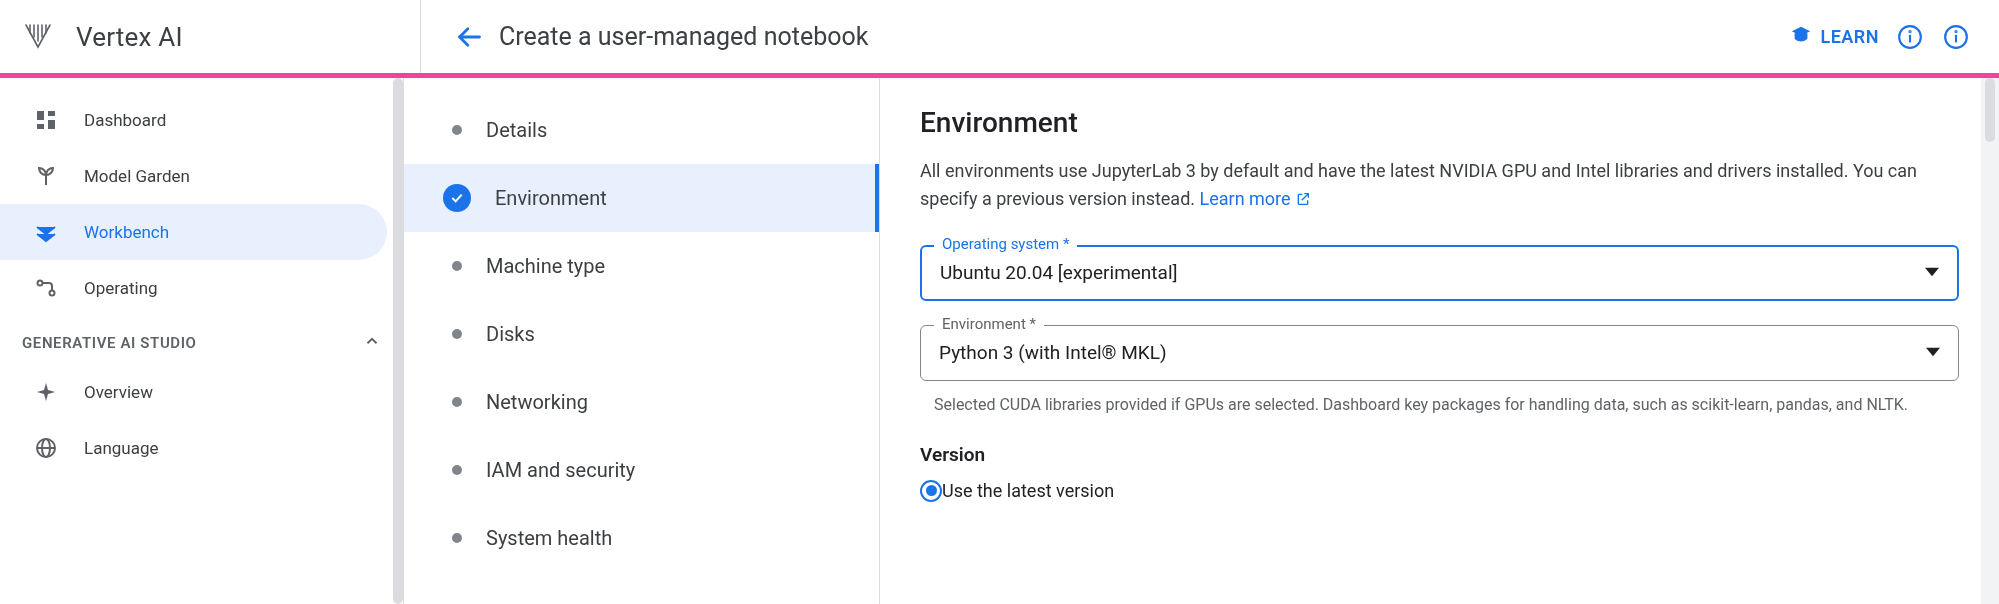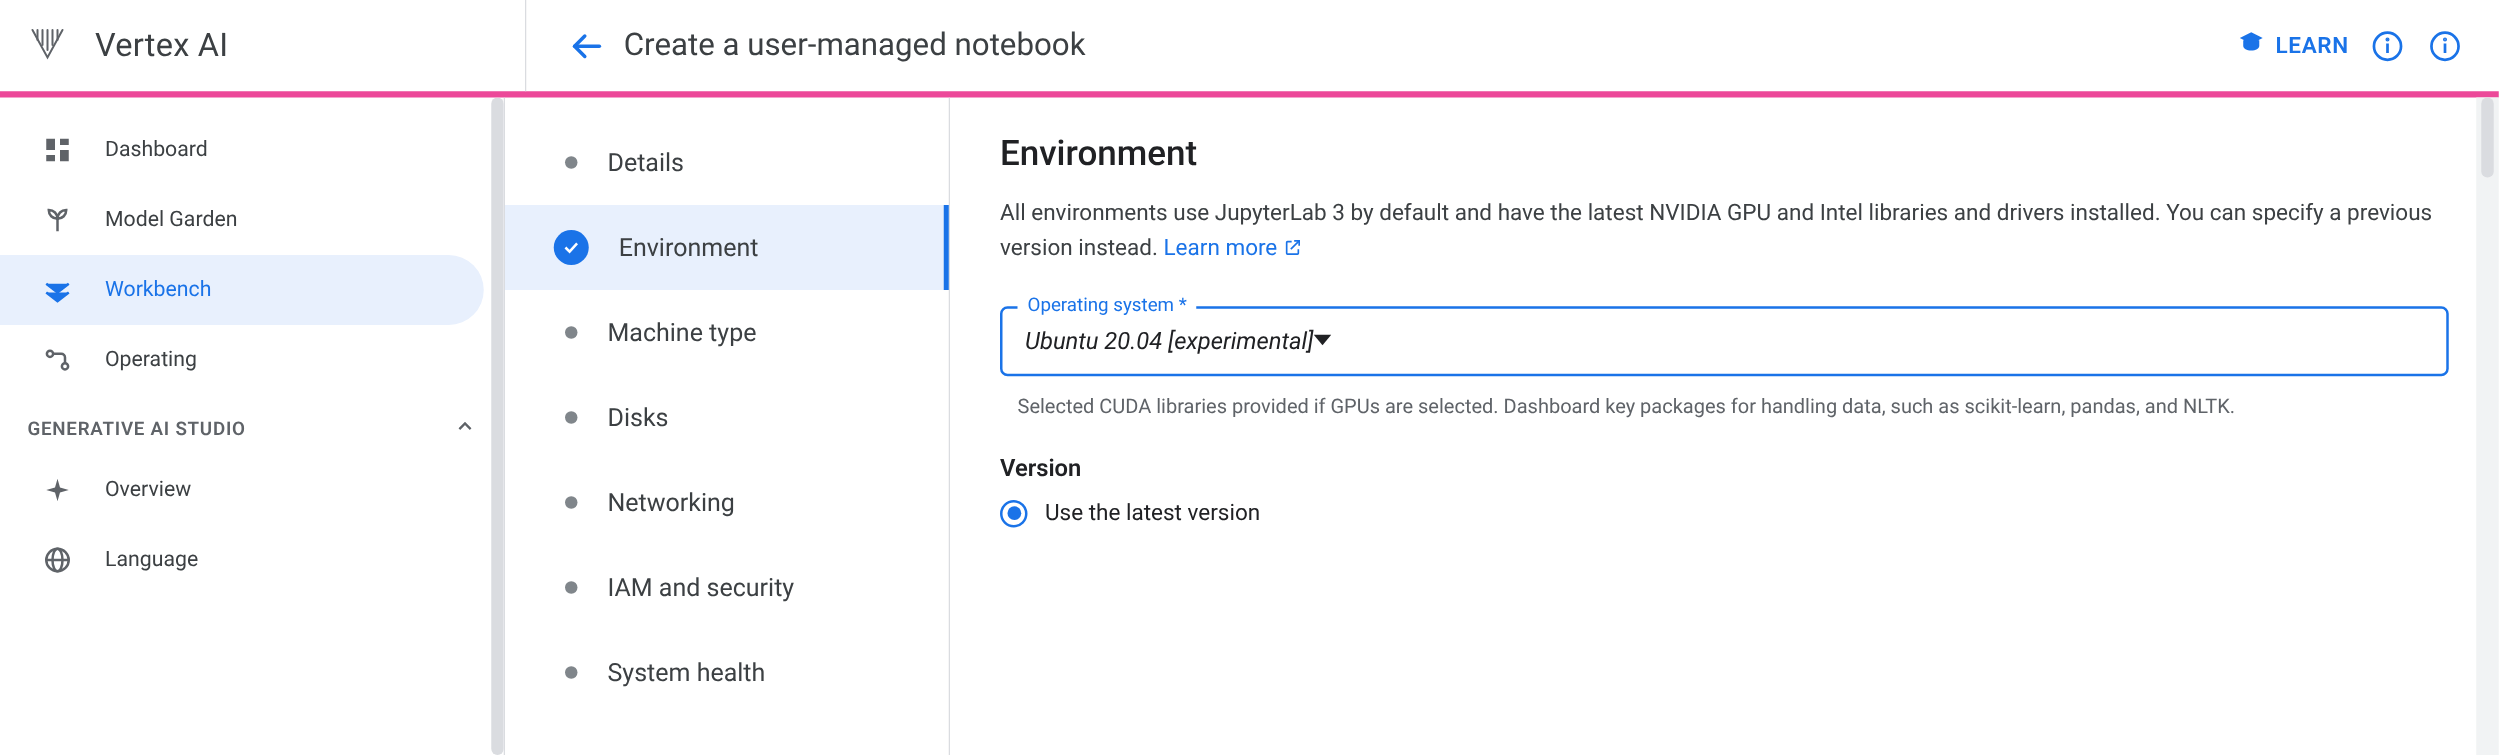--- a/index.html
+++ b/index.html
@@ -80,21 +80,21 @@
     border-bottom-right-radius:28px;
     margin-right:16px;
   }
   .nav-item.active{ background:#e8f0fd; color:#1a73e8; }
   .nav-item .nav-icon{ width:24px; height:24px; display:flex; align-items:center; justify-content:center; }
   .nav-item .nav-icon svg{ width:24px; height:24px; }
   .nav-item.active .nav-icon svg *{ stroke:#1a73e8; fill:#1a73e8; }
 
   
   .stepper {
-    width: 356px;
+    width: 476px;
     border-right: 1px solid #dadce0;
     padding-top: 18px;
   }
   .step {
     display:flex; align-items:center; gap:24px;
     height:68px; padding-left:48px;
     font-size:20px; color:#3c4043;
     cursor:pointer;
     position:relative;
   }
@@ -127,39 +127,38 @@
   .section-desc a{ color:#1a73e8; text-decoration:none; }
   .ext-icon{ display:inline-block; vertical-align:-2px; margin-left:4px;}
   .ext-icon svg{ width:16px; height:16px; stroke:#1a73e8; fill:none; stroke-width:2;}
 
   .field-wrap{ position:relative; margin-bottom:24px; }
   .field-wrap.focused .field-box{ border:2px solid #1a73e8; }
   .field-wrap.focused .field-label{ color:#1a73e8; }
   .field-box{
     border:1px solid #80868b; border-radius:6px;
     height:56px;
-    display:flex; align-items:center; 
+    display:flex; align-items:center; justify-content:space-between;
     padding:0 18px;
     font-size:19px; color:#202124;
     cursor:pointer;
     background:#fff;
-    font-style:italic;
   }
   .field-box svg{ width:14px; height:14px; }
   .field-label{
     position:absolute; top:-10px; left:14px;
     background:#fff; padding:0 8px;
     font-size:15px; color:#5f6368;
   }
   .helper{
     font-size:16px; color:#5f6368; line-height:1.5;
     margin:-12px 0 26px 14px;
   }
   .subheading{ font-size:19px; font-weight:600; margin-bottom:14px;}
-  .radio-row{ display:flex; align-items:center; gap:14px; font-size:18px; cursor:pointer;}
+  .radio-row{ display:flex; align-items:center; font-size:18px; cursor:pointer;}
   .radio-outer{
     width:22px; height:22px; border:2.5px solid #1a73e8; border-radius:50%;
     display:flex; align-items:center; justify-content:center;
   }
   .radio-inner{ width:11px; height:11px; background:#1a73e8; border-radius:50%;}
 
   
   .app{ position:relative;}
   .track{ position:absolute; right:0; top:78px; bottom:0; width:18px; background:#f1f3f4;}
   .track::before{ content:''; position:absolute; top:0; left:4px; width:10px; height:64px; background:#dadce0; border-radius:6px;}
@@ -344,20 +343,29 @@
       <div class="field-wrap focused">
         <span class="field-label">Operating system *</span>
         <div class="field-box">
           <span>Ubuntu 20.04 [experimental]</span>
           <span><svg viewBox="0 0 10 6">
                 <path d="M0 0 L5 6 L10 0 Z" fill="#202124"></path>
               </svg></span>
         </div>
       </div>
 
+      <div class="field-wrap">
+        <span class="field-label">Environment *</span>
+        <div class="field-box">
+          <span>Python 3 (with Intel® MKL)</span>
+          <span><svg viewBox="0 0 10 6">
+                <path d="M0 0 L5 6 L10 0 Z" fill="#202124"></path>
+              </svg></span>
+        </div>
+      </div>
       <div class="helper">Selected CUDA libraries provided if GPUs are selected. Dashboard key packages for handling data, such as scikit-learn, pandas, and NLTK.</div>
 
       <div class="subheading">Version</div>
       <label class="radio-row">
         <span class="radio-outer">
             <span class="radio-inner"></span>
           </span>
         <span>Use the latest version</span>
       </label>
     </div>

